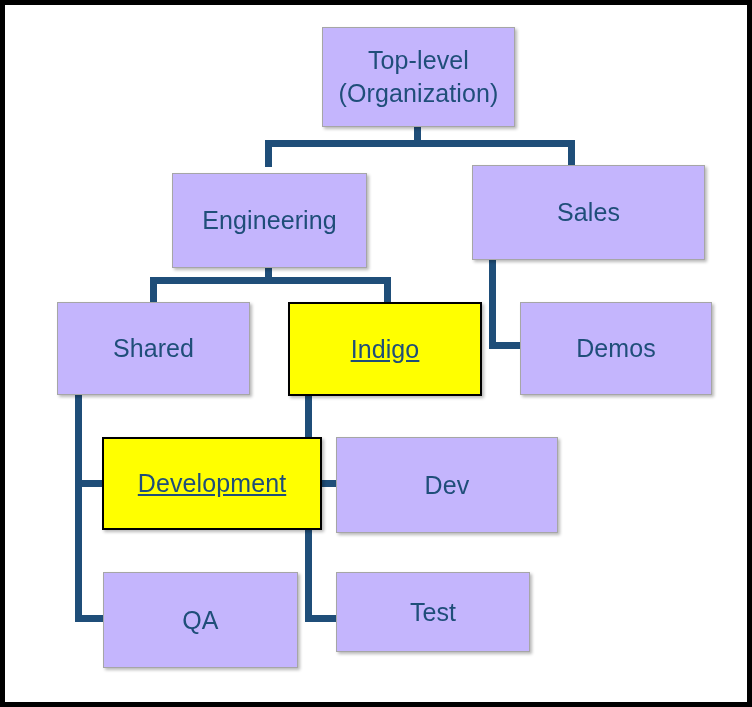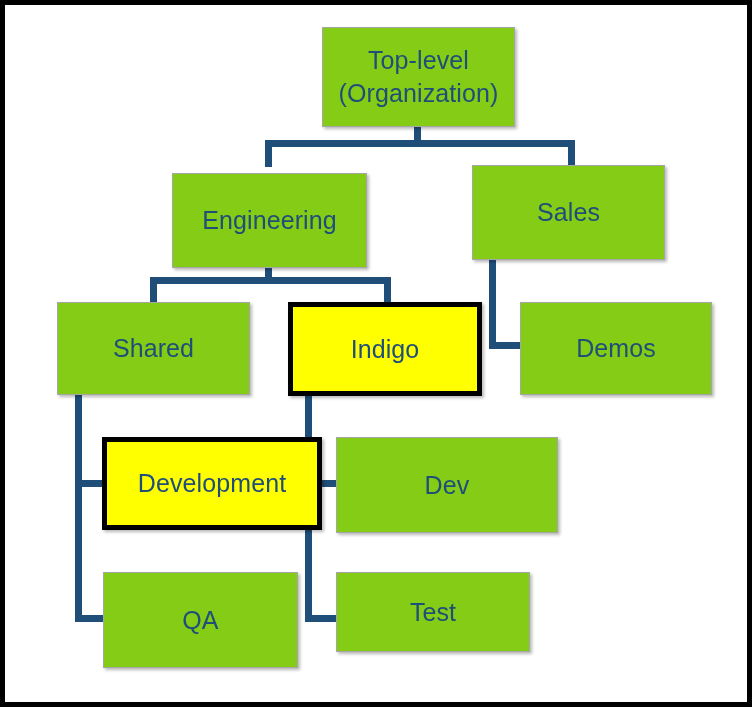--- a/index.html
+++ b/index.html
@@ -37,33 +37,34 @@
   }
 
   
   .node{
     position:absolute;
     box-sizing:border-box;
     display:flex;
     align-items:center;
     justify-content:center;
     text-align:center;
-    background:#84cc16;
+    background:#c4b5fd;
     border:1px solid #A6A6A6;
     color:#1F4E79;
     font-size:25px;
     line-height:1.32;
     letter-spacing:.1px;
     z-index:10;
     box-shadow:2px 2px 3px rgba(0,0,0,.28);
     padding:0 4px;
   }
   .node.highlight{
     background:#FFFF00;
-    border:5px solid #000000;
+    border:2px solid #000000;
+    text-decoration:underline;
   }
   .node .label{
     display:block;
     width:100%;
     white-space:pre-line;
   }
 </style>
 </head>
 <body>
 
@@ -89,21 +90,21 @@
         <div class="conn" style="left: 305px; top: 615px; width: 34px; height: 7px; background: rgb(31, 78, 121);"></div>
       </div>
     <div id="node-layer">
         <div class="node" style="left: 322px; top: 27px; width: 193px; height: 100px;">
           <span class="label">Top-level
 (Organization)</span>
         </div>
         <div class="node" style="left: 172px; top: 165px; width: 195px; height: 95px; margin-top: 8px;">
           <span class="label">Engineering</span>
         </div>
-        <div class="node" style="left: 472px; top: 165px; width: 193px; height: 95px;">
+        <div class="node" style="left: 472px; top: 165px; width: 233px; height: 95px;">
           <span class="label">Sales</span>
         </div>
         <div class="node" style="left: 57px; top: 302px; width: 193px; height: 93px;">
           <span class="label">Shared</span>
         </div>
         <div class="node highlight" style="left: 288px; top: 302px; width: 194px; height: 94px;">
           <span class="label">Indigo</span>
         </div>
         <div class="node" style="left: 520px; top: 302px; width: 192px; height: 93px; text-align: center;">
           <span class="label">Demos</span>

